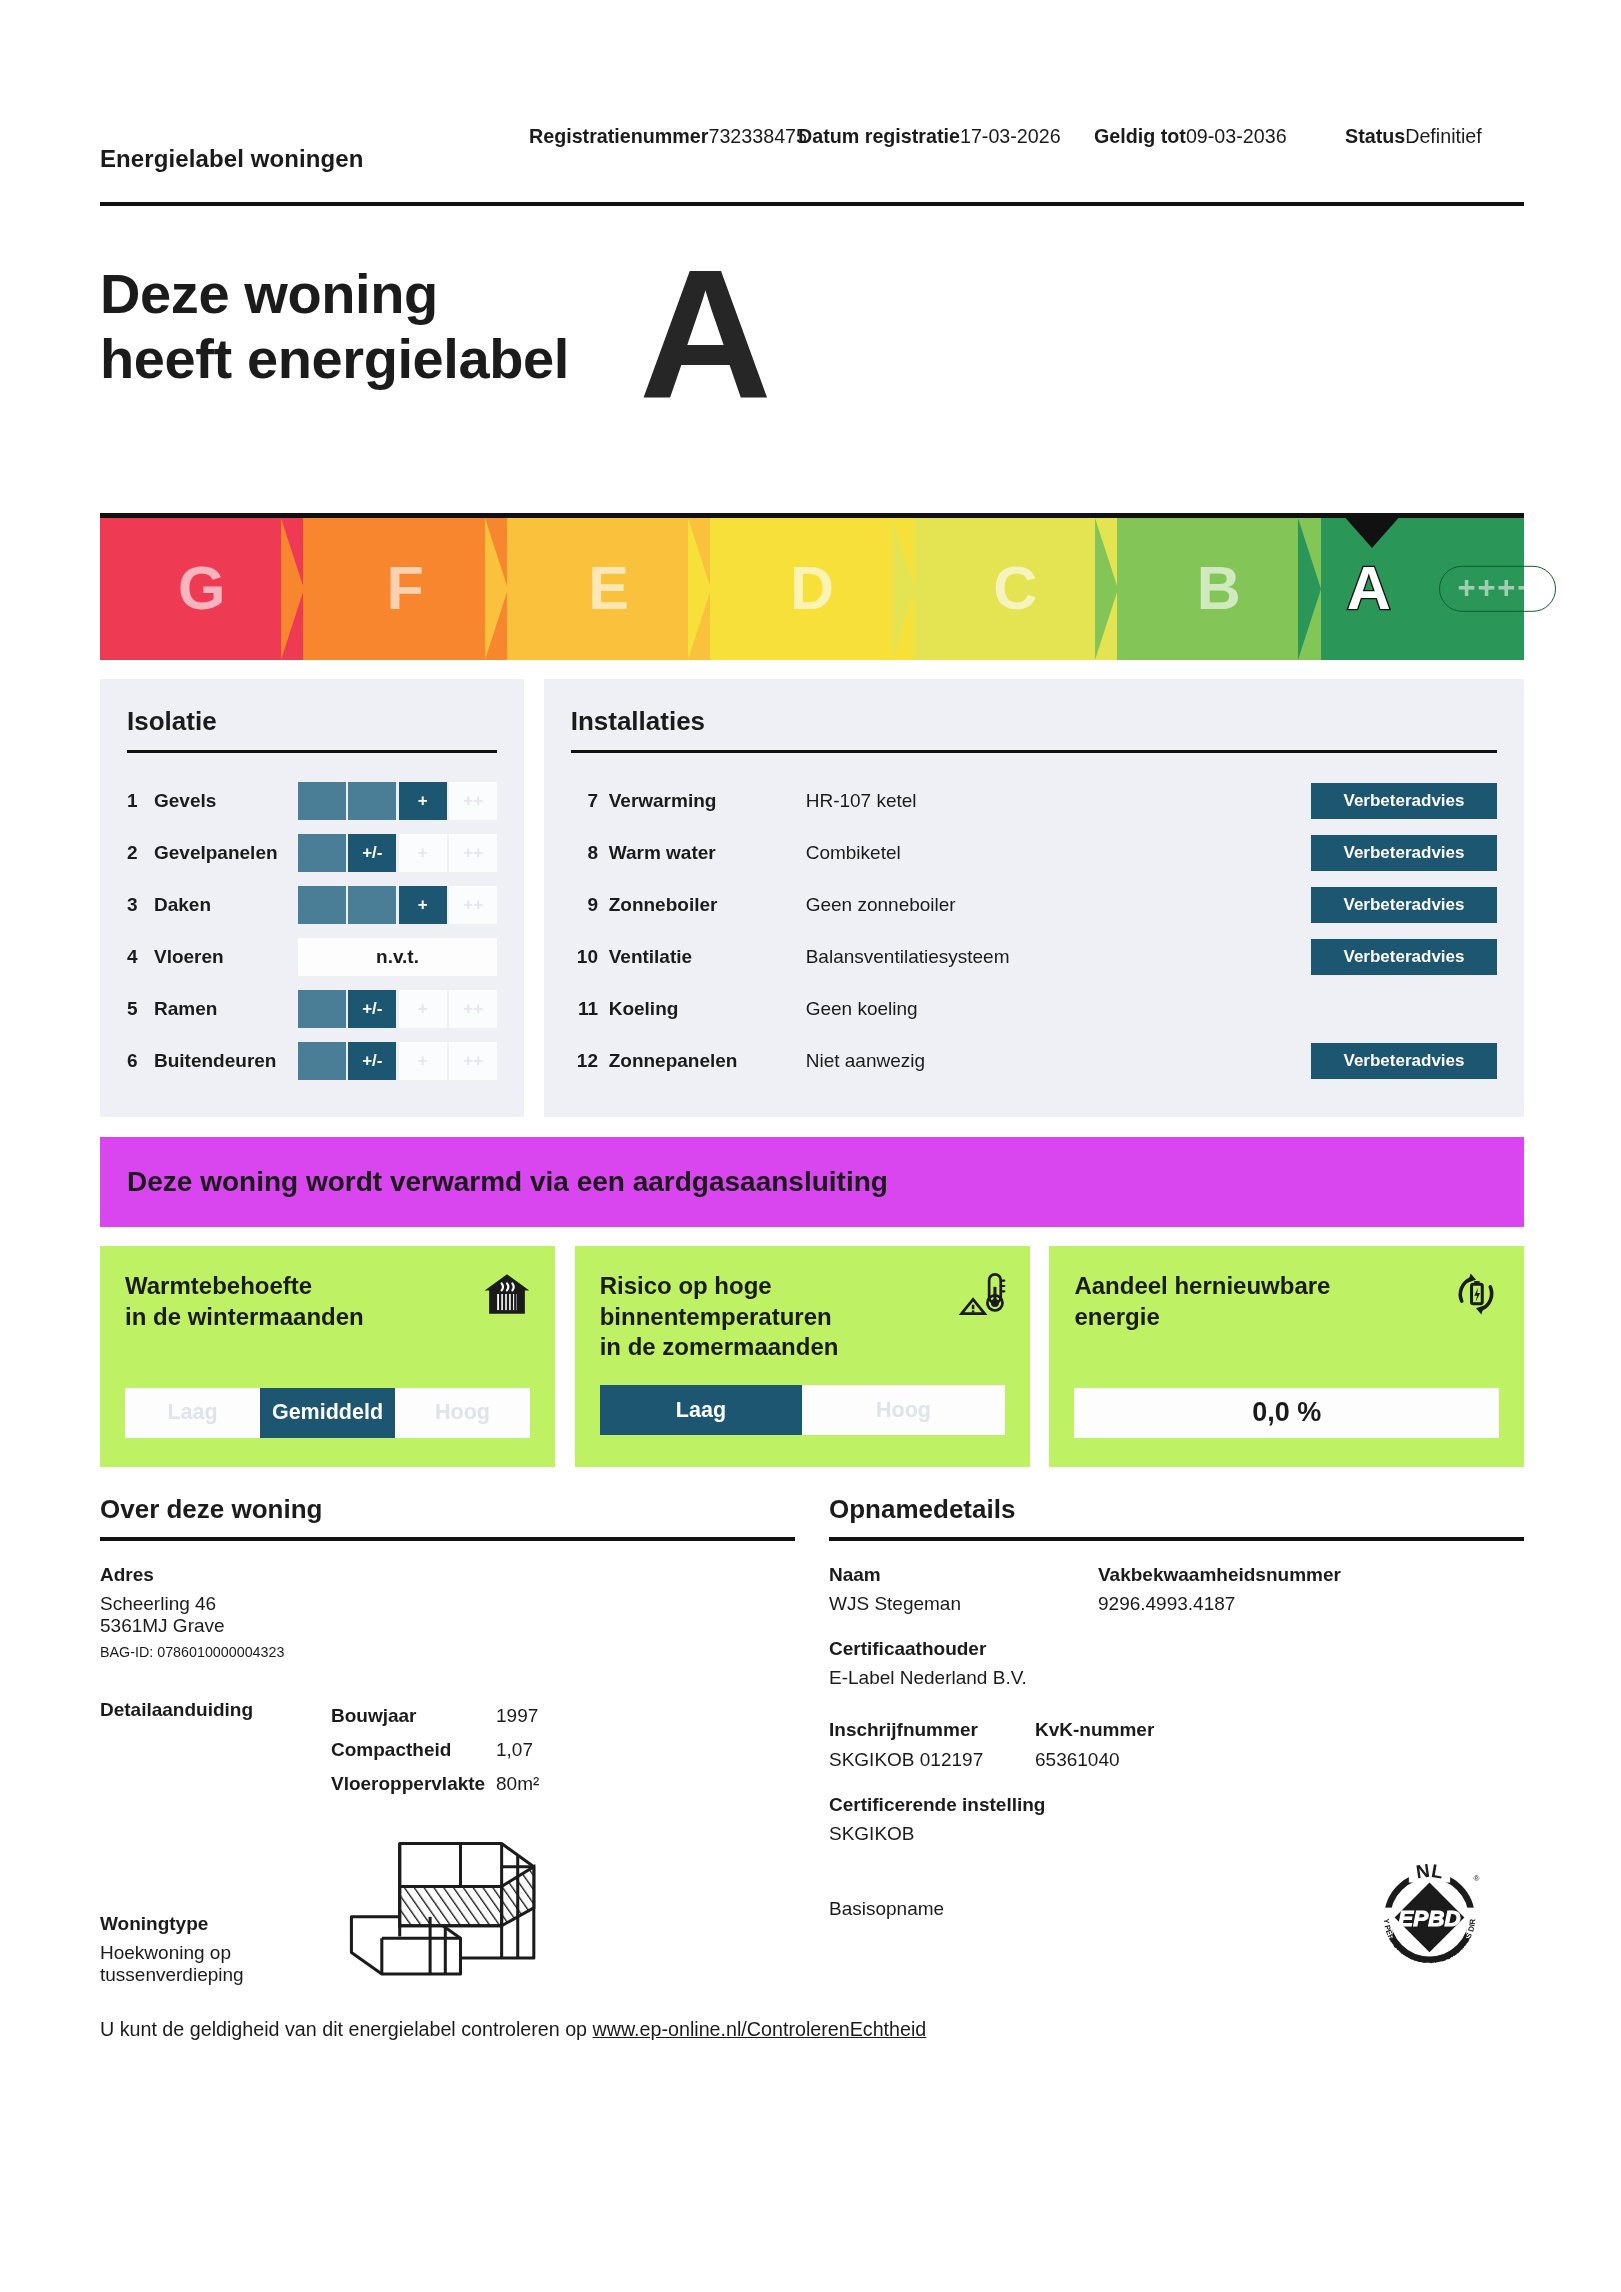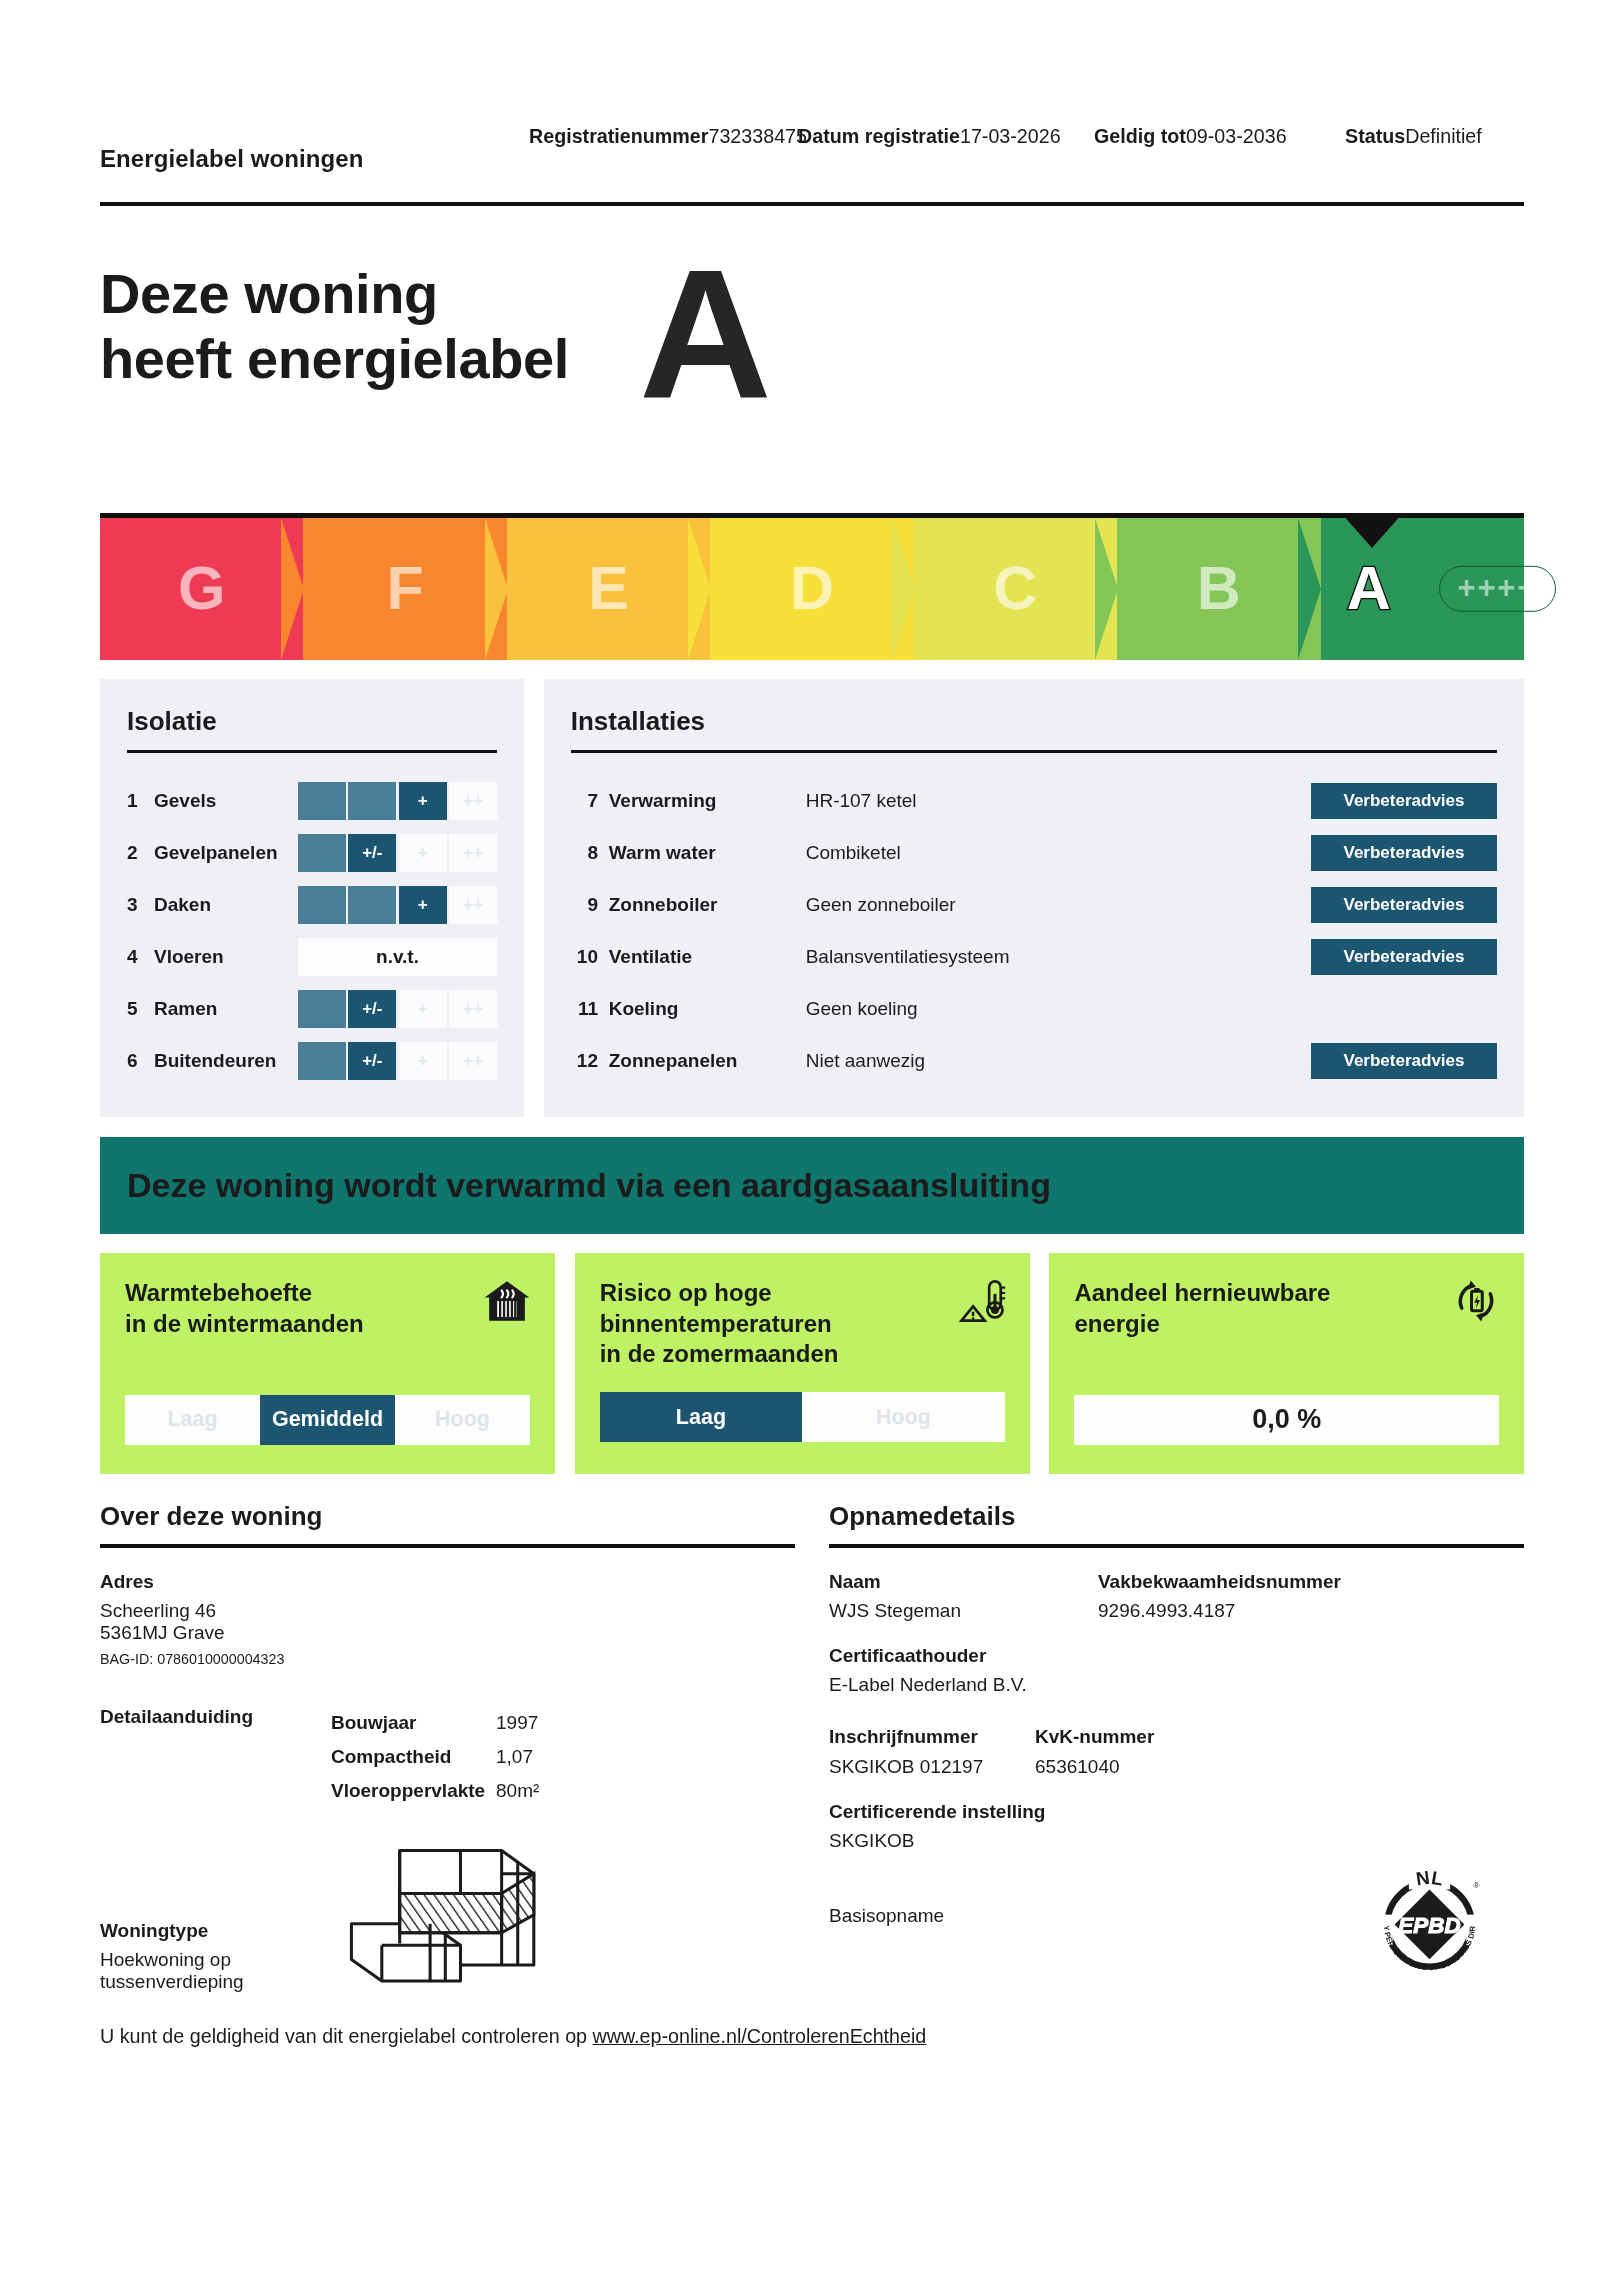--- a/index.html
+++ b/index.html
@@ -66,21 +66,21 @@
   .nvt { width: 199px; height: 38px; background: #fdfdfd; display: flex; align-items: center; justify-content: center; font-size: 19px; font-weight: bold; color: #1b1b1b; }
 
   .ins-row { display: flex; align-items: center; height: 52px; }
   .ins-num { width: 38px; font-size: 19px; font-weight: bold; text-align: right; padding-right: 10.7px; }
   .ins-name { width: 197px; font-size: 19px; font-weight: bold; }
   .ins-val { flex: 1; font-size: 19px; }
   .adv { width: 186px; height: 36px; background: #1d5670; color: #fff; font-size: 17px; font-weight: bold; display: flex; align-items: center; justify-content: center; }
   .adv.hidden { background: transparent; }
 
   
-  .gas { background: #0f766e; margin-top: 19.7px; padding: 29px 27px; font-size: 34px; font-weight: bold; }
+  .gas { background: #d946ef; margin-top: 19.7px; padding: 29px 27px; font-size: 28px; font-weight: bold; }
 
   
   .metrics { display: flex; gap: 19.7px; margin-top: 19.7px; }
   .mbox { background: #bef264; padding: 25px 25px 29px; position: relative; display: flex; flex-direction: column; }
   .mbox.m1 { width: 455px; }
   .mbox.m2 { width: 455px; }
   .mbox.m3 { flex: 1; }
   .mbox-h { font-size: 24px; font-weight: bold; line-height: 1.26; padding-right: 63px; }
   .mbox-icon { position: absolute; right: 23px; top: 23px; width: 50px; height: 50px; }
   .seg { display: flex; margin-top: auto; }

